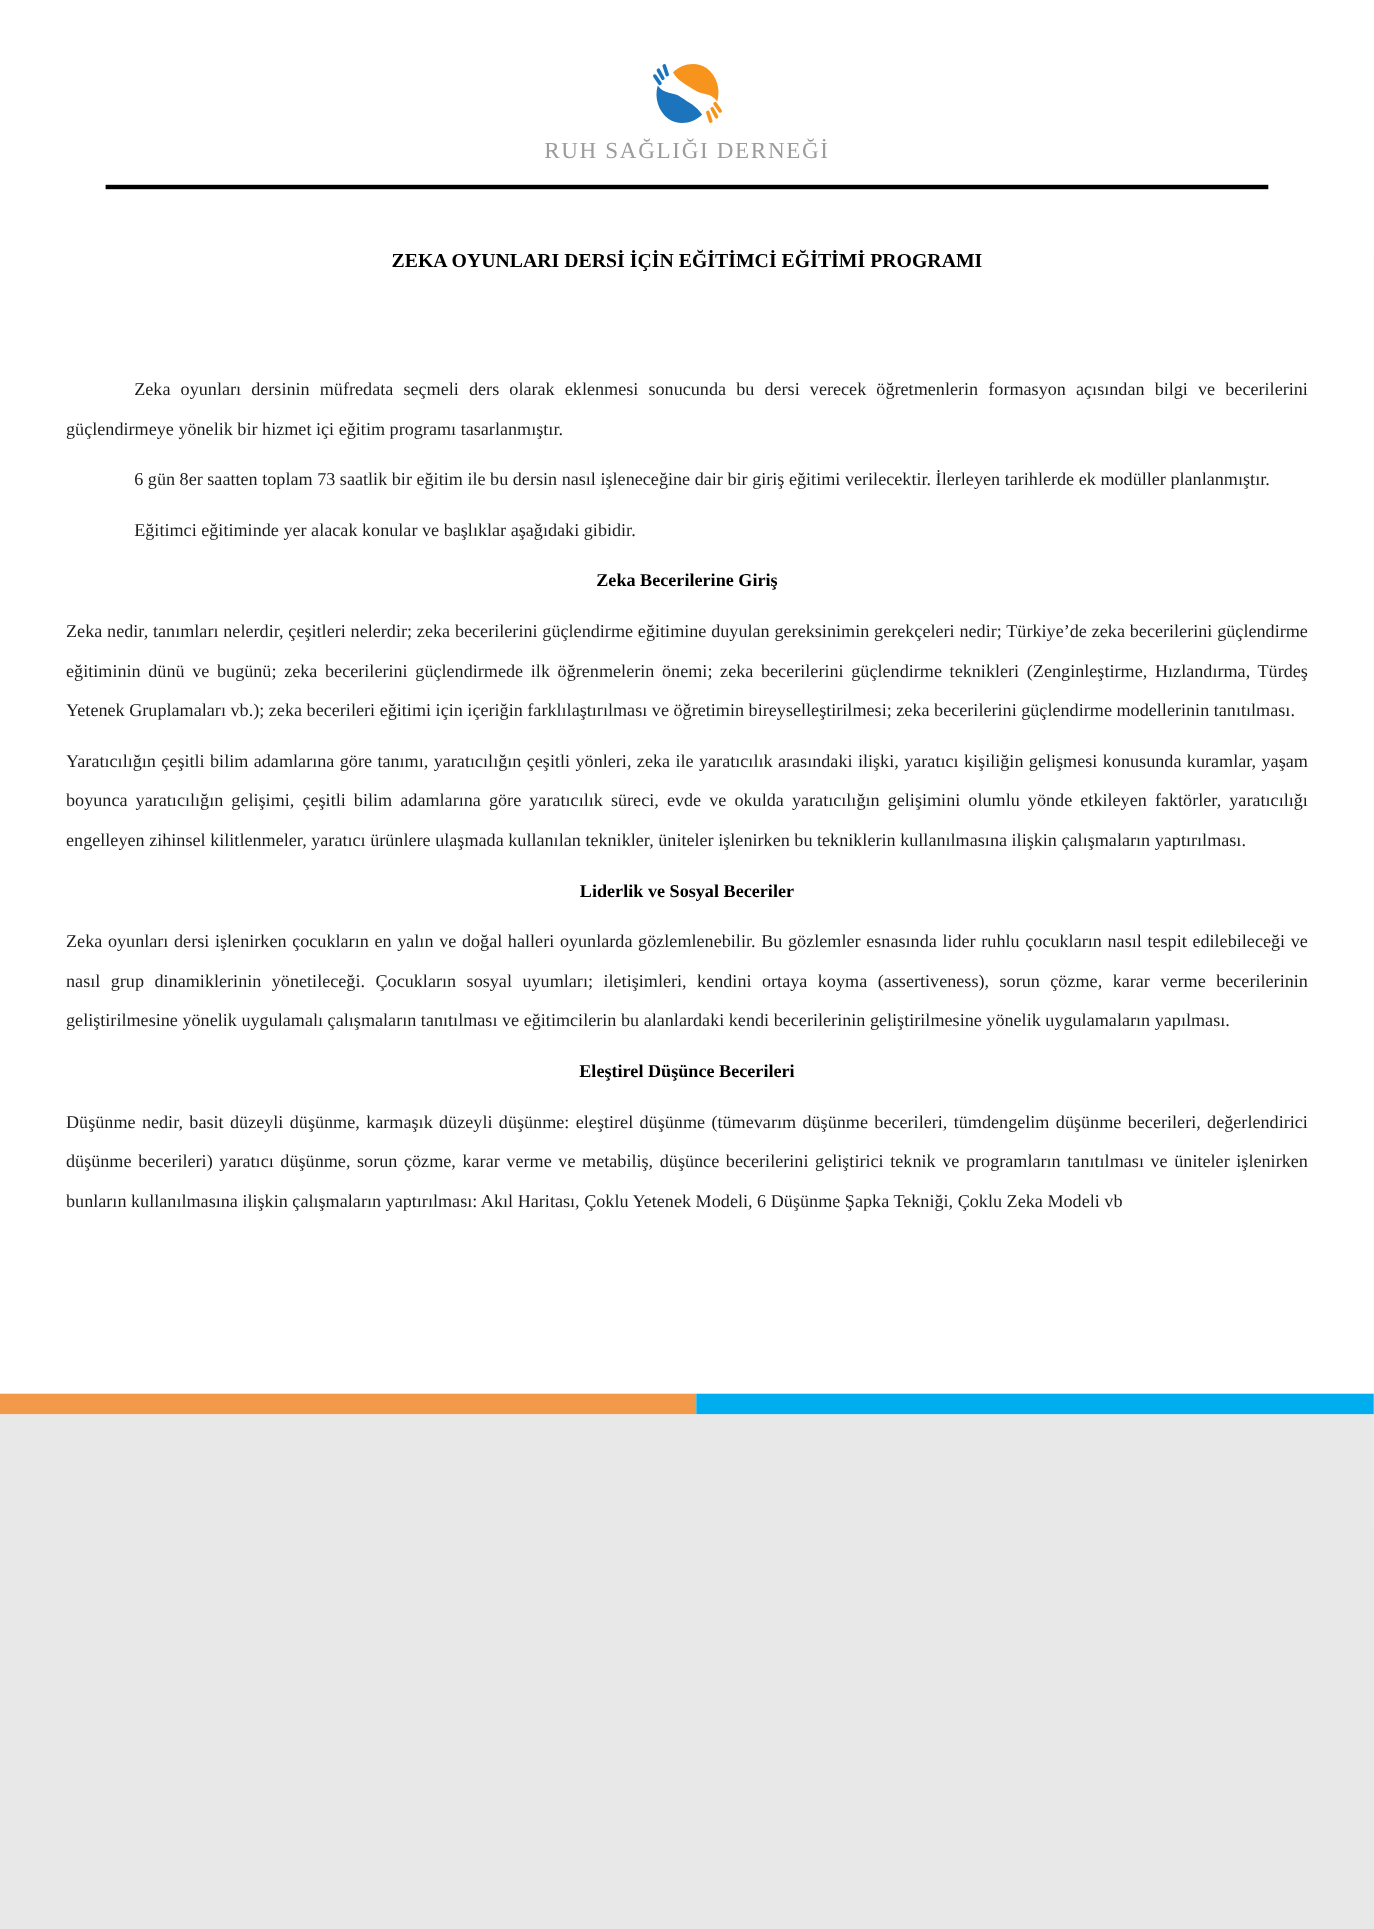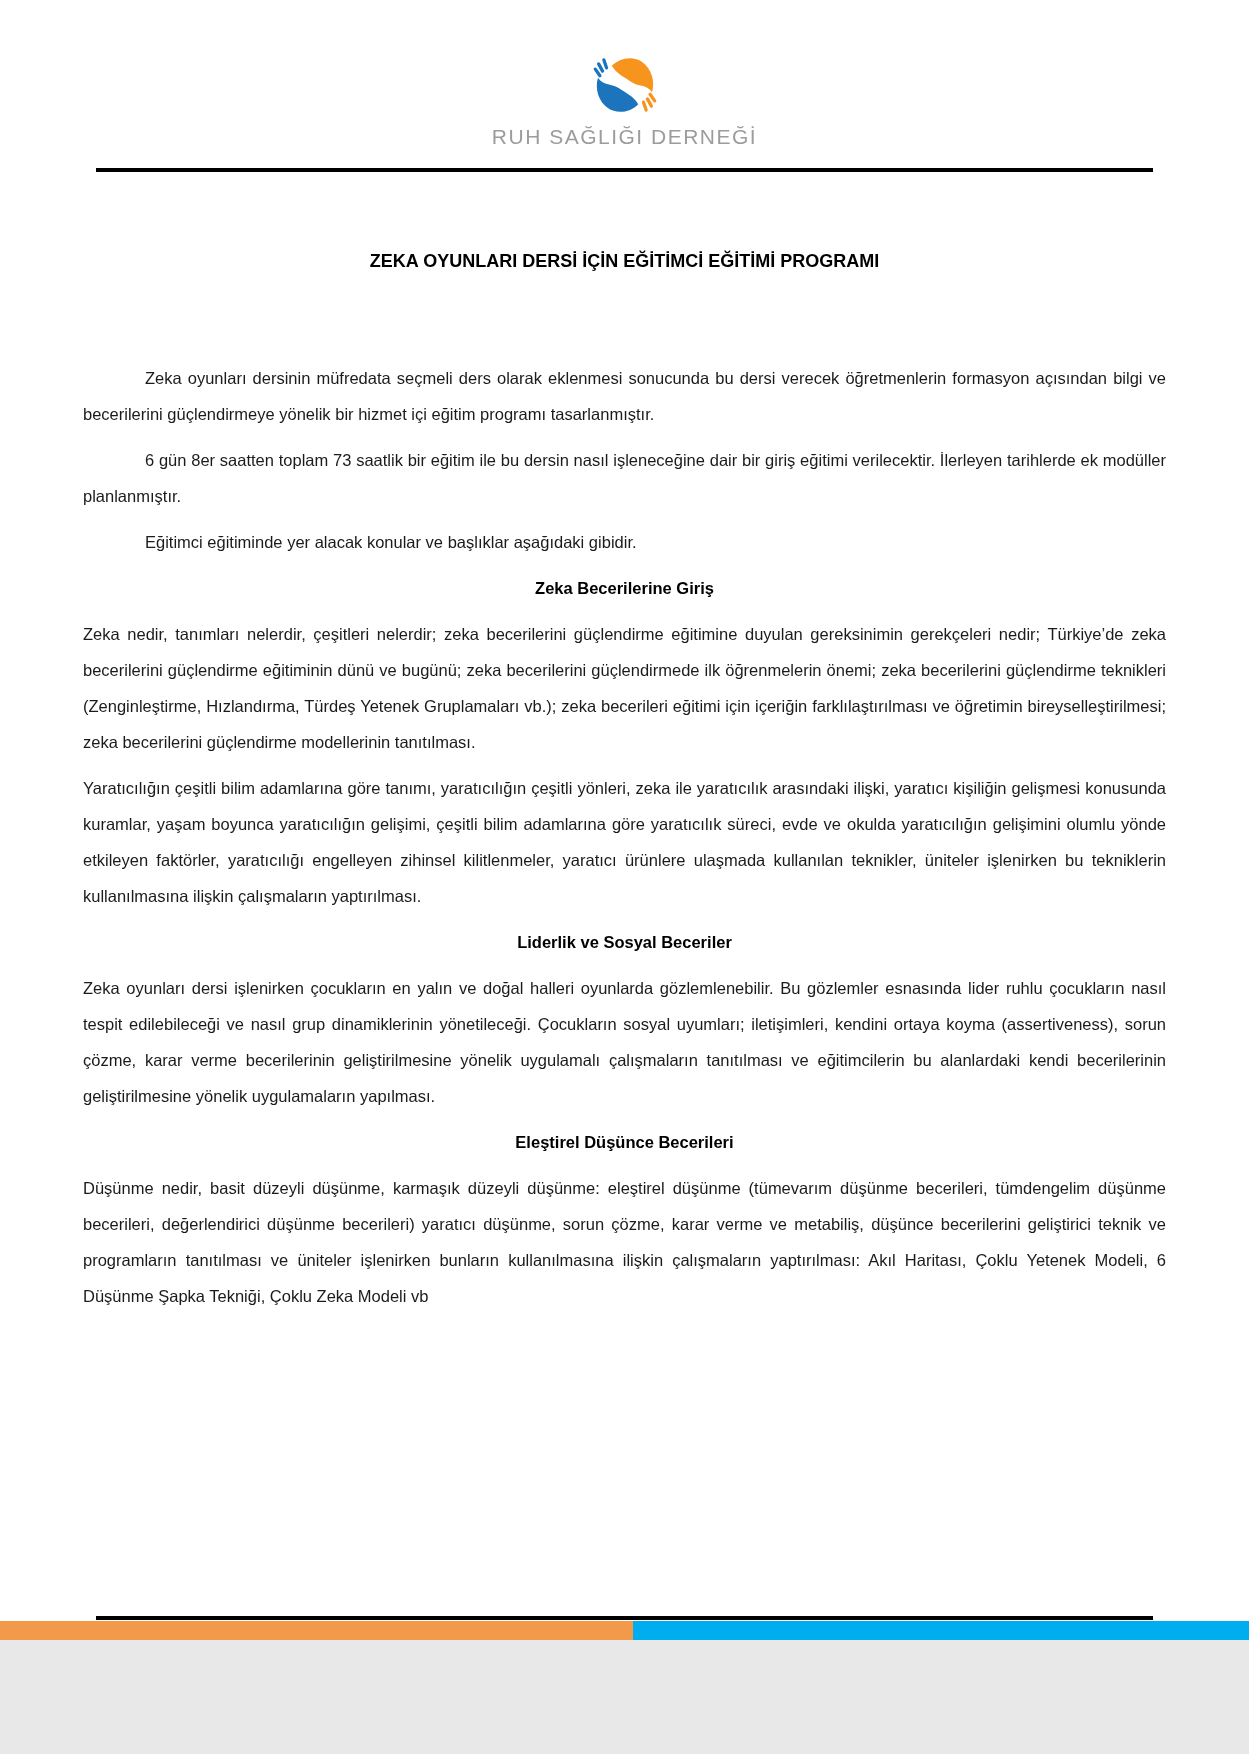--- a/index.html
+++ b/index.html
@@ -1,22 +1,22 @@
 <!DOCTYPE html>
 <html lang="tr" style="--bar-orange: #F2994A; --bar-blue: #00AEEF; --logo-orange: #F7941E; --logo-blue: #1C75BC; --rule-black: #000000; --header-gray: #9C9C9C; --footer-gray: #595959;"><head>
 <meta charset="utf-8">
 <style>
   html, body { margin: 0; padding: 0; background: #e8e8e8; }
   .page {
     position: relative;
     width: 1249px;
-    height: 1640px;
+    height: 1286px;
     margin: 0 auto;
     background: #ffffff;
-    font-family: Liberation Sans, sans-serif;
+    font-family: Liberation Serif, serif;
     color: #1b1b1b;
     overflow: hidden;
   }
 
   
   .header { text-align: center; padding-top: 52px; }
   .logo-wrap { line-height: 0; }
   .logo-wrap svg { width: 66px; height: 66px; }
   .org-name {
     margin-top: 6px;
@@ -26,29 +26,29 @@
     color: var(--header-gray, #9c9c9c);
   }
   .rule {
     height: 4px;
     background: var(--rule-black, #000);
     margin: 18px 96px 0 96px;
   }
 
   
   .doc-title {
-    margin-top: 76px;
+    margin-top: 52px;
     text-align: center;
     font-weight: bold;
     font-size: 18px;
     line-height: 26px;
     color: #000;
   }
   .content {
-    padding: 0 83px;
+    padding: 0 60px;
     font-size: 16.5px;
     line-height: 36px;
     text-align: justify;
   }
   .content p { margin: 0 0 10px 0; }
   .content p.indent { text-indent: 62px; }
   .content p.first { margin-top: 86px; }
   .content h2 {
     margin: 6px 0 10px 0;
     font-size: 16.5px;

